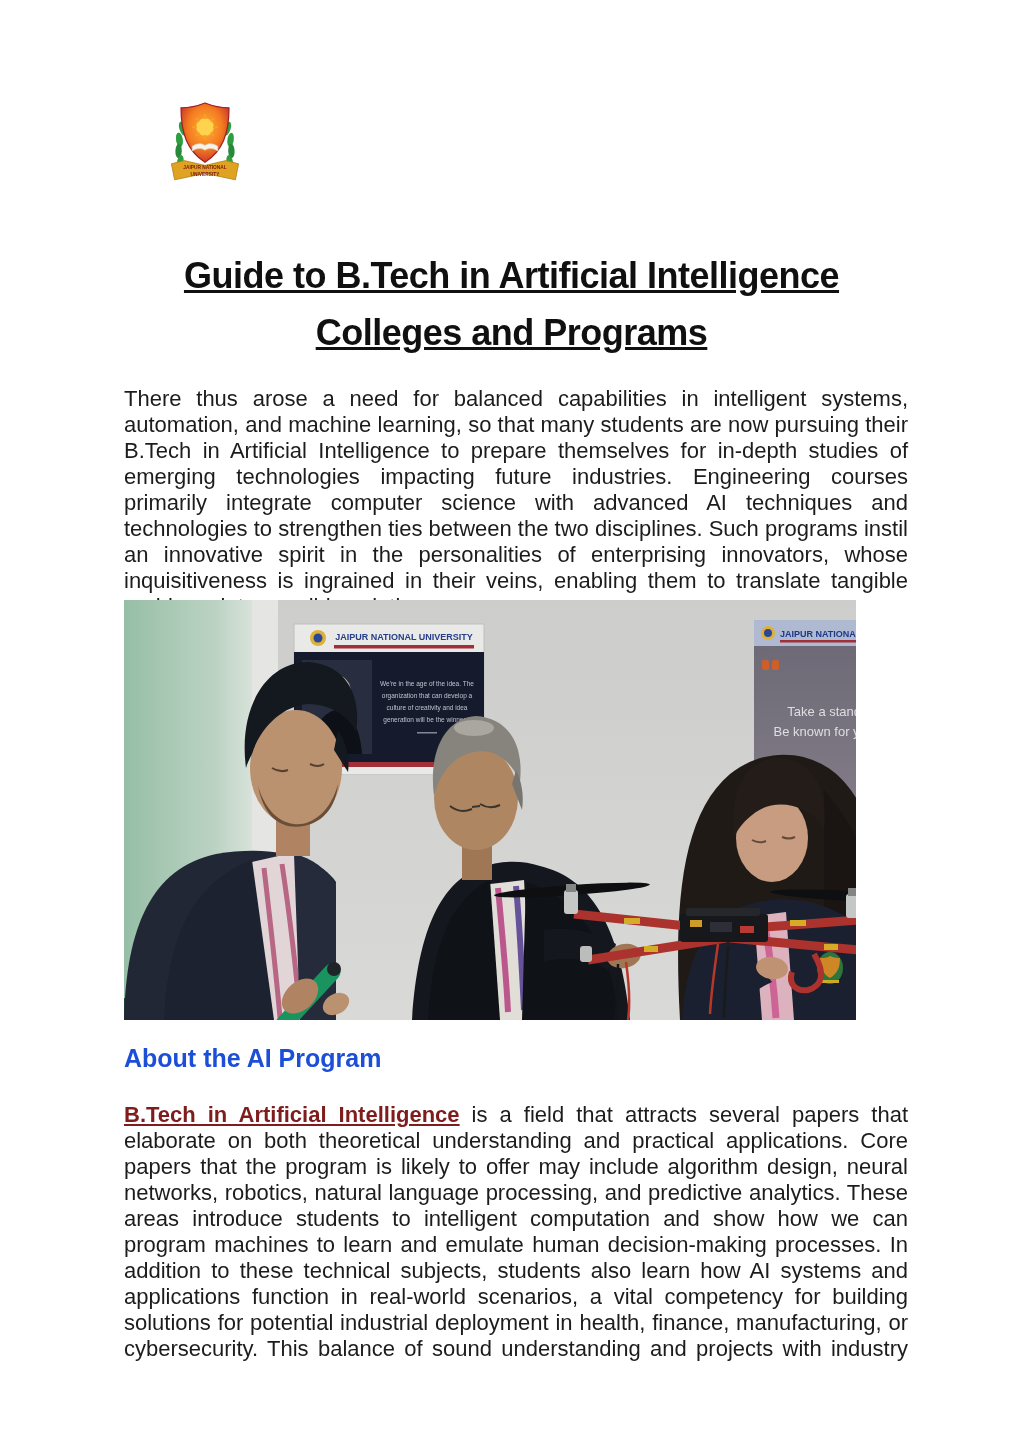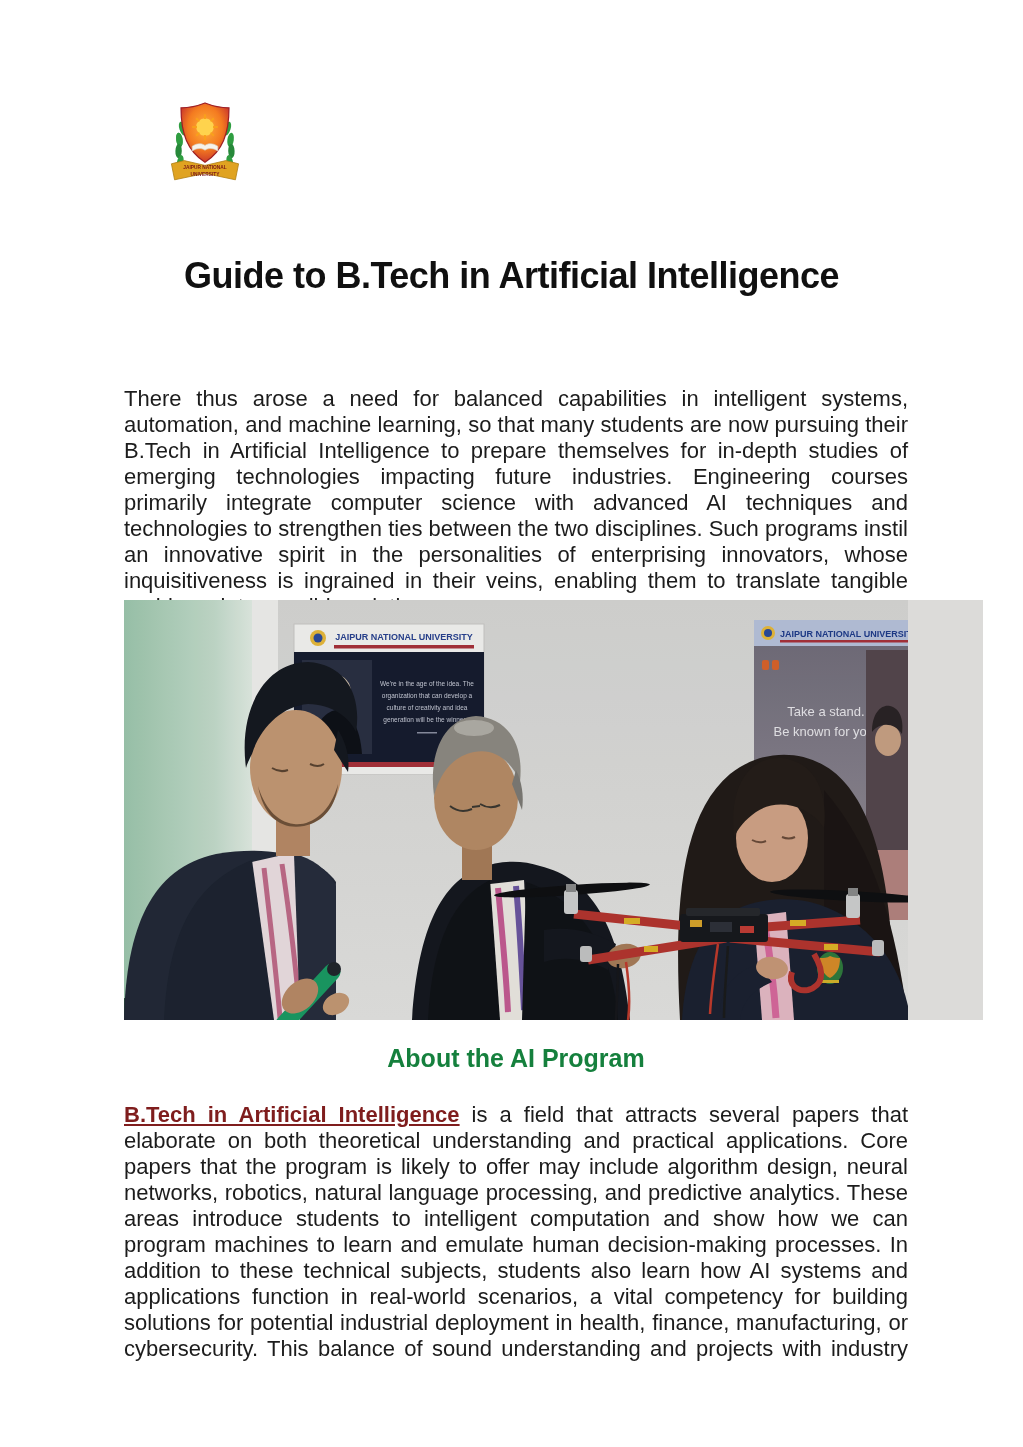--- a/index.html
+++ b/index.html
@@ -1,22 +1,22 @@
 <!DOCTYPE html>
 <html><head>
 <meta charset="utf-8">
 <style>
   html,body{margin:0;padding:0;background:#ffffff;}
   body{width:1023px;height:1447px;position:relative;font-family:"Liberation Sans",sans-serif;color:#1b1b1b;overflow:hidden;}
   .logo{position:absolute;left:165px;top:97px;width:80px;height:92px;}
-  .title{position:absolute;left:0;top:247px;width:1023px;text-align:center;font-size:36px;font-weight:700;line-height:57px;color:#101010;letter-spacing:-0.5px;white-space:nowrap;}
+  .title{position:absolute;left:0;top:247px;width:1023px;text-align:center;font-size:36px;font-weight:700;line-height:57px;color:#101010;letter-spacing:-0.5px;white-space:nowrap;text-decoration:underline;}
   .bodytext{font-size:22px;line-height:26px;text-align:justify;color:#1c1c1c;}
   .intro{position:absolute;left:124px;top:386px;width:784px;}
-  .photo{position:absolute;left:124px;top:600px;width:859px;height:420px;overflow:hidden;background:#dcdbd9;}
-  .about-heading{position:absolute;left:124px;top:1044px;width:784px;font-size:25px;font-weight:700;color:#15803d;text-align:center;}
+  .photo{position:absolute;left:124px;top:600px;width:732px;height:420px;overflow:hidden;background:#dcdbd9;}
+  .about-heading{position:absolute;left:124px;top:1044px;width:784px;font-size:25px;font-weight:700;color:#1d4ed8;}
   .about-para{position:absolute;left:124px;top:1102px;width:784px;text-align-last:justify;}
   .doc-link{color:#7f1d1d;font-weight:700;text-decoration:underline;}
   svg text{font-family:"Liberation Sans",sans-serif;}
 </style>
 </head>
 <body>
 
 <div class="logo">
   <svg viewBox="0 0 100 112" width="80" height="92">
     <defs>
@@ -66,20 +66,21 @@
     <g>
       <path d="M8,82 L24,78 L50,84 L76,78 L92,82 L88,102 L50,94 L12,102 Z" fill="#e0a321" stroke="#b07f14" stroke-width="1"></path>
       <text x="50" y="89" text-anchor="middle" font-size="6" font-weight="bold" fill="#7a1616">JAIPUR NATIONAL</text>
       <text x="50" y="97" text-anchor="middle" font-size="6" font-weight="bold" fill="#7a1616">UNIVERSITY</text>
     </g>
   </svg>
 </div>
 
 <div class="title">
   <div>Guide to B.Tech in Artificial Intelligence</div>
+  <div>Colleges and Programs</div>
 </div>
 
 <p class="bodytext intro" style="margin:0;">There thus arose a need for balanced capabilities in intelligent systems, automation, and machine learning, so that many students are now pursuing their B.Tech in Artificial Intelligence to prepare themselves for in-depth studies of emerging technologies impacting future industries. Engineering courses primarily integrate computer science with advanced AI techniques and technologies to strengthen ties between the two disciplines. Such programs instil an innovative spirit in the personalities of enterprising innovators, whose inquisitiveness is ingrained in their veins, enabling them to translate tangible problems into possible solutions.</p>
 
 <div class="photo">
   <svg viewBox="0 0 784 420" width="784" height="420">
     <defs>
       <linearGradient id="wallGrad" x1="0" y1="0" x2="0" y2="1">
         <stop offset="0%" stop-color="#d7d6d4"></stop>
           <stop offset="100%" stop-color="#e4e3e1"></stop>

